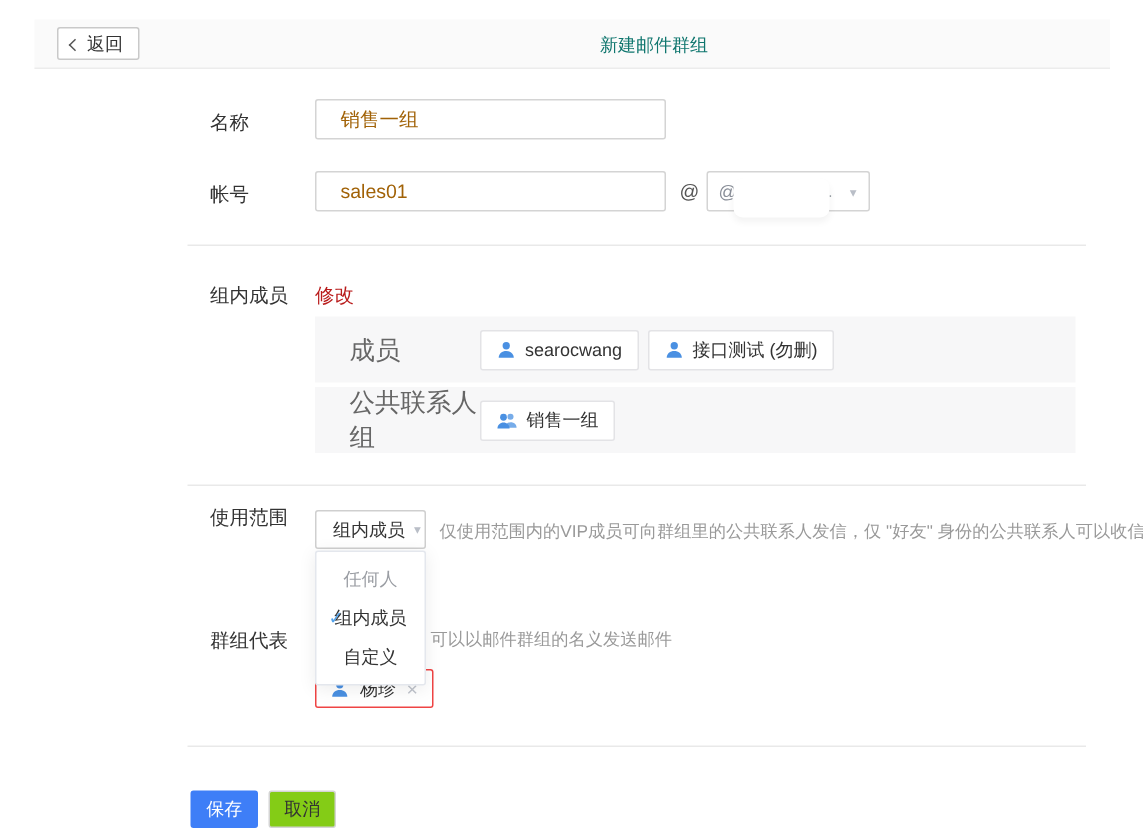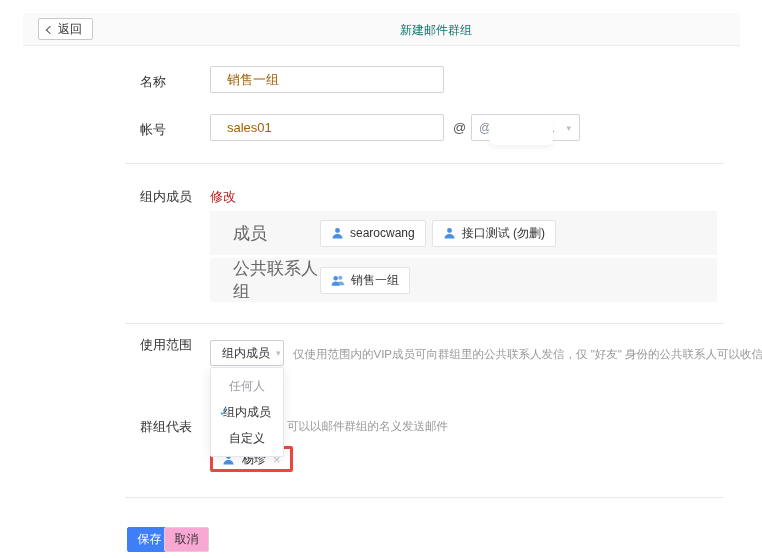--- a/index.html
+++ b/index.html
@@ -57,28 +57,28 @@
               border:1px solid #e4e7ed; border-radius:2px; box-shadow:0 2px 12px rgba(0,0,0,0.08);
               padding:5px 0; z-index:5; }
   .opt { position:relative; height:26px; line-height:26px; text-align:center; font-size:12px;
          color:#333; cursor:pointer; }
   .opt.muted { color:#9a9da3; }
   .opt .check { position:absolute; left:8px; top:0; color:#53a2ea; font-size:12px; }
 
   
   .rep-chip { position:absolute; left:210px; top:446px; height:26px; display:inline-flex;
               align-items:center; gap:7px; padding:0 9px; background:#fff;
-              border:3px solid #ef4444; border-radius:2px; font-size:12px; color:#333;justify-content:space-between; }
+              border:1px solid #ef4444; border-radius:2px; font-size:12px; color:#333;justify-content:space-between; }
   .rep-chip .close { color:#c0c4cc; font-size:13px; cursor:pointer; }
 
   
   .btn { position:absolute; top:527px; width:45px; height:25px; border-radius:2px; font-size:12px;
          display:flex; align-items:center; justify-content:center; cursor:pointer; }
   .btn-save { left:127px; background:#3e7ef7; color:#fff; border:1px solid #3e7ef7; }
-  .btn-cancel { left:164px; background:#f9a8d4; color:#333; border:1px solid #d4d4d4; }
+  .btn-cancel { left:179px; background:#84cc16; color:#333; border:1px solid #d4d4d4; }
 </style>
 </head>
 <body>
 
 <div class="page">
 
   <div class="header">
     <div class="back-btn">
       <span class="chev"></span>
       <span>返回</span>

